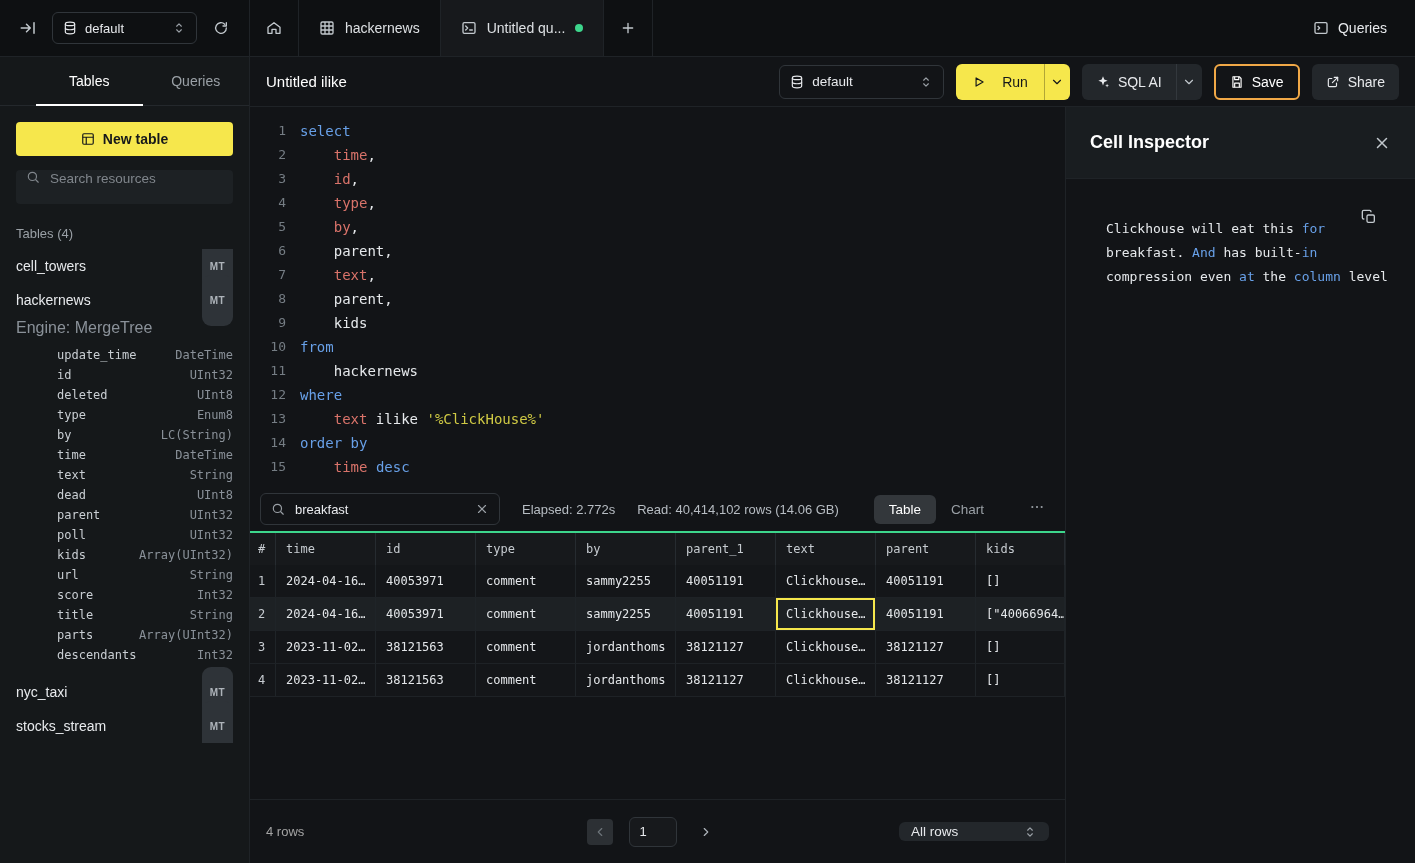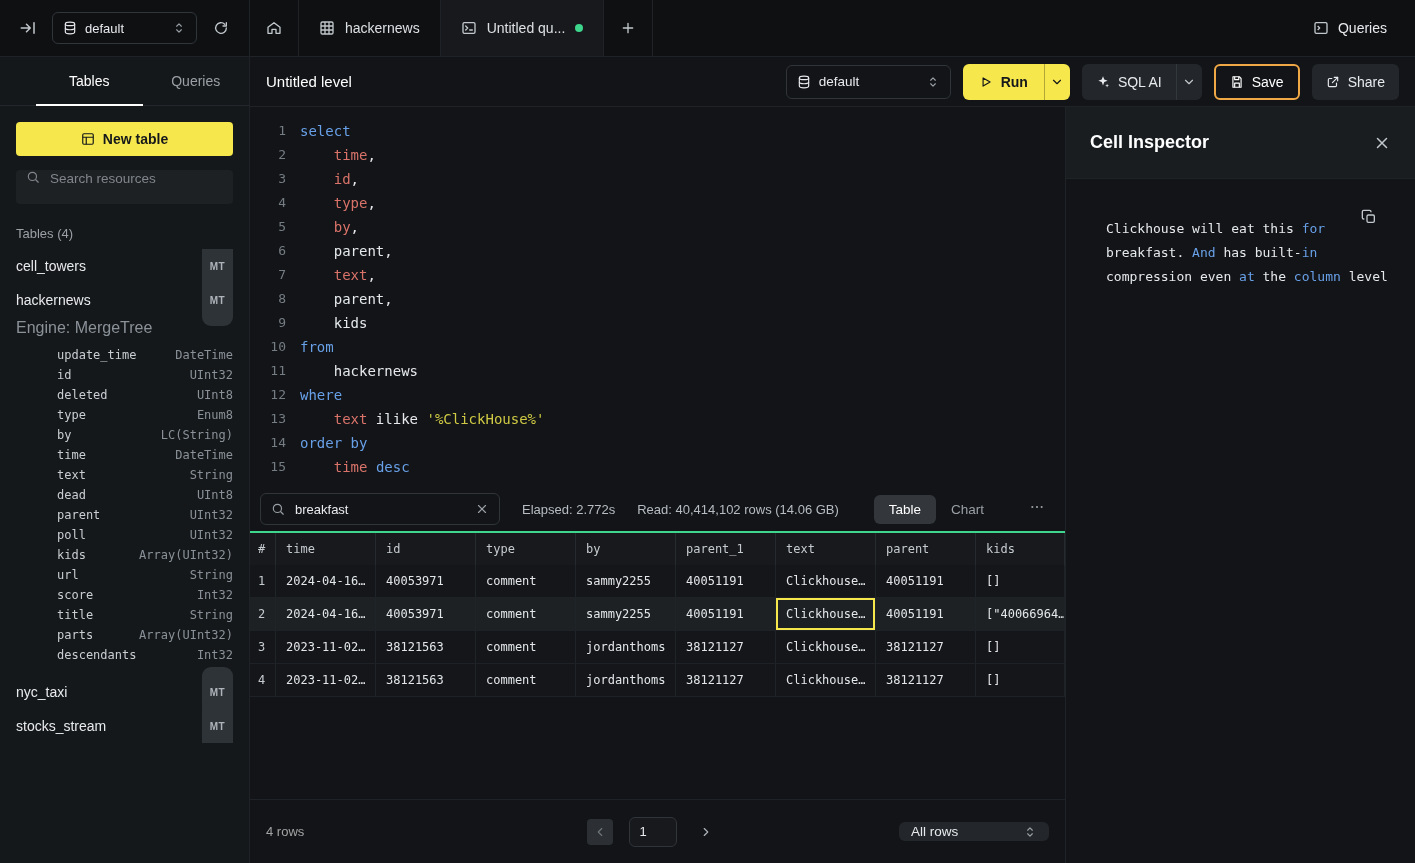--- a/index.html
+++ b/index.html
@@ -50,21 +50,21 @@
   .col-row { height:20px; display:flex; align-items:center; padding:0 16px; font-family:"DejaVu Sans Mono", monospace; font-size:12px; color:#c9ced3; cursor:pointer; }
   .col-type { margin-left:auto; color:#8a9199; }
 
   
   .right-of-sidebar { flex:1; display:flex; flex-direction:column; min-width:0; background:#121417; }
   .query-header { height:50px; flex:none; border-bottom:1px solid #1f2327; display:flex; align-items:center; padding:0 16px; gap:12px; }
   .qh-title { font-size:15px; color:#ffffff; margin-right:auto; }
   .qh-db { width:165px; height:34px; border:1px solid #30353a; border-radius:6px; display:flex; align-items:center; gap:8px; padding:0 10px; font-size:13.5px; cursor:pointer; }
   .qh-db .updown { margin-left:auto; color:#9aa0a6; }
   .split-btn { display:flex; height:36px; border-radius:6px; overflow:hidden; cursor:pointer; }
-  .run-main { display:flex; align-items:center; gap:8px; padding:0 16px; background:var(--accent-yellow,#f6e74c); color:#15181a; font-weight:700; font-size:14px; border:none; font-family:inherit; cursor:pointer; }
+  .run-main { display:flex; align-items:center; gap:16px; padding:0 16px; background:var(--accent-yellow,#f6e74c); color:#15181a; font-weight:400; font-size:14px; border:none; font-family:inherit; cursor:pointer; }
   .run-caret { width:26px; display:flex; align-items:center; justify-content:center; background:var(--accent-yellow,#f6e74c); border:none; border-left:1px solid rgba(0,0,0,.28); color:#15181a; cursor:pointer; }
   .dark-main { display:flex; align-items:center; gap:8px; padding:0 14px; background:#23272b; color:#e8eaed; font-size:14px; border:none; font-family:inherit; cursor:pointer; }
   .dark-caret { width:26px; display:flex; align-items:center; justify-content:center; background:#23272b; border:none; border-left:1px solid #33383d; color:#c2c8cd; cursor:pointer; }
   .save-btn { height:36px; border-radius:6px; border:2px solid var(--save-border-orange,#f0a847); background:transparent; color:#ffffff; display:flex; align-items:center; gap:8px; padding:0 14px; font-size:14px; font-family:inherit; cursor:pointer; }
   .share-btn { height:36px; border-radius:6px; border:none; background:#23272b; color:#e8eaed; display:flex; align-items:center; gap:8px; padding:0 14px; font-size:14px; font-family:inherit; cursor:pointer; }
 
   .main-split { flex:1; display:flex; min-height:0; }
   .main-area { flex:1; display:flex; flex-direction:column; min-width:0; }
 
   
@@ -319,21 +319,21 @@
         <div class="table-item">
           <span class="t-name">stocks_stream</span>
           <span class="badge">MT</span>
         </div>
       </div>
   </aside>
 
   <div class="right-of-sidebar">
 
     <div class="query-header">
-      <span class="qh-title">Untitled level</span>
+      <span class="qh-title">Untitled ilike</span>
 
       <div class="qh-db">
         <span class="ic ic14">
             <svg viewBox="0 0 24 24" fill="none" stroke="currentColor" stroke-width="2">
               <ellipse cx="12" cy="5" rx="8" ry="3"></ellipse>
               <path d="M4 5v14c0 1.7 3.6 3 8 3s8-1.3 8-3V5"></path>
               <path d="M4 12c0 1.7 3.6 3 8 3s8-1.3 8-3"></path>
             </svg>
           </span>
         <span>default</span>

